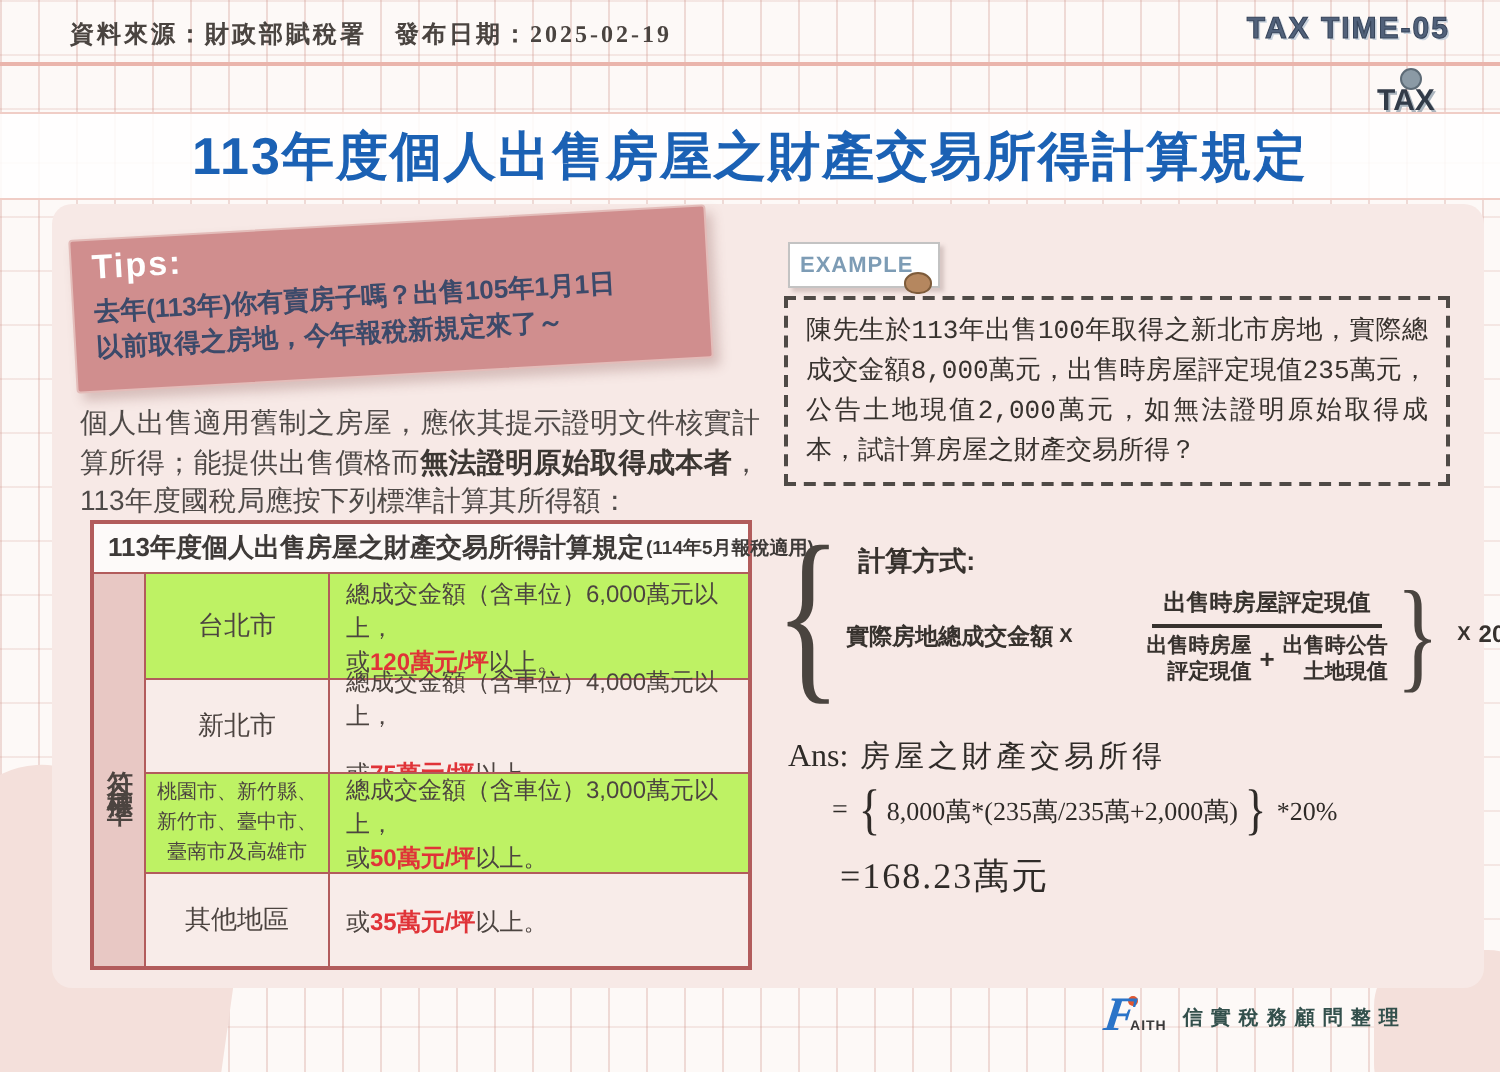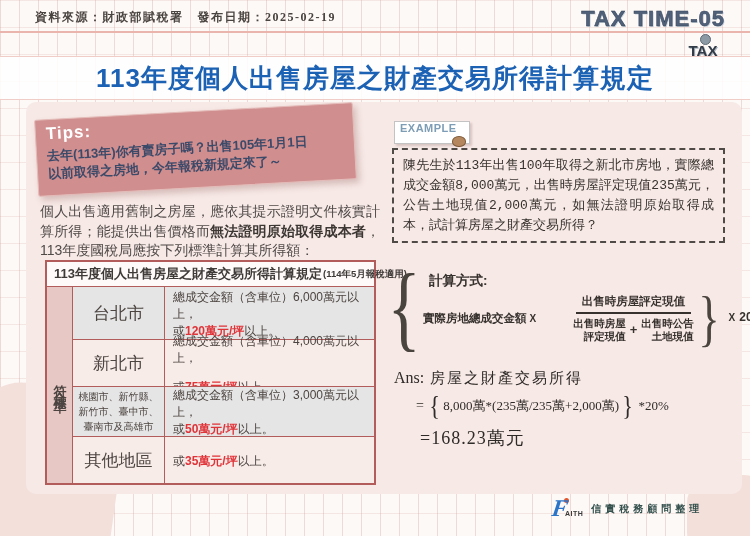--- a/index.html
+++ b/index.html
@@ -16,21 +16,21 @@
   
   .src-line{
     position:absolute;left:35px;top:9px;
     font-family:"Liberation Serif",serif;
     font-size:12px;color:#4a4440;letter-spacing:1.5px;font-weight:600;
   }
   .src-line .gap{display:inline-block;width:14px;}
   .top-rule{position:absolute;left:0;top:31px;width:750px;height:2px;background:#eab5ac;}
   .series-tag{
     position:absolute;right:25px;top:6px;
-    font-size:22px;font-weight:800;color:#51617a;
+    font-size:15px;font-weight:800;color:#51617a;
     letter-spacing:1px;
     text-shadow:1px 1px 0 #c9d2dd;
     -webkit-text-stroke:.5px #36445a;
   }
   .tax-icon{position:absolute;right:24px;top:34px;width:46px;height:28px;text-align:center;}
   .tax-icon .tax-word{
     font-size:15px;font-weight:900;color:#323b48;letter-spacing:0;
     text-shadow:1px 1px 0 #aab4bd;display:inline-block;margin-top:8px;
   }
   .tax-icon .tax-figure{
@@ -79,36 +79,36 @@
   .rt-body{display:grid;grid-template-columns:25px 92px 1fr;grid-template-rows:52px 47px 50px 47px;}
   .rt-group{
     grid-row:1/5;background:#e8c8c4;display:flex;align-items:center;justify-content:center;
   }
   .rt-group span{
     writing-mode:vertical-rl;text-orientation:upright;
     font-size:13px;font-weight:600;color:#4c4440;letter-spacing:5px;
   }
   .rt-region{
     display:flex;align-items:center;justify-content:center;text-align:center;
-    font-size:17px;color:#4c4440;border-left:1.3px solid #b25c5c;padding:2px;box-sizing:border-box;
+    font-size:13px;color:#4c4440;border-left:1.3px solid #b25c5c;padding:2px;box-sizing:border-box;
   }
   .rt-region.small{font-size:10px;line-height:15px;}
   .rt-crit{
     border-left:1.3px solid #b25c5c;padding:6px 6px 4px 8px;box-sizing:border-box;
     font-size:12px;line-height:17px;color:#4c4440;display:flex;flex-direction:column;justify-content:center;
   }
   .rt-body .bt{border-top:1.3px solid #b25c5c;}
-  .bg-1{background:#e5e5e5;}
+  .bg-1{background:#bef264;}
   .bg-2{background:#f8ece9;gap:12px;}
   .red{color:#e03338;font-weight:800;}
   
   .example-tag{
     position:absolute;left:394px;top:121px;width:76px;height:23px;
     background:#ffffff;border:1px solid #c3c3c3;box-shadow:2px 2px 2px rgba(120,90,90,.25);
-    display:flex;padding-left:5px;box-sizing:border-box;
+    display:flex;align-items:center;padding-left:5px;box-sizing:border-box;
   }
   .example-tag .ex-word{font-size:11px;font-weight:700;color:#7d9cb5;letter-spacing:.5px;}
   .ex-icon{
     position:absolute;right:3px;bottom:-4px;width:14px;height:11px;border-radius:50% 50% 45% 45%;
     background:#b5875f;border:1.5px solid #7d5b3a;box-sizing:border-box;
   }
   .example-box{
     position:absolute;left:392px;top:148px;width:333px;height:95px;
     border:2px dashed #4f4a46;box-sizing:border-box;
     padding:6px 9px;

